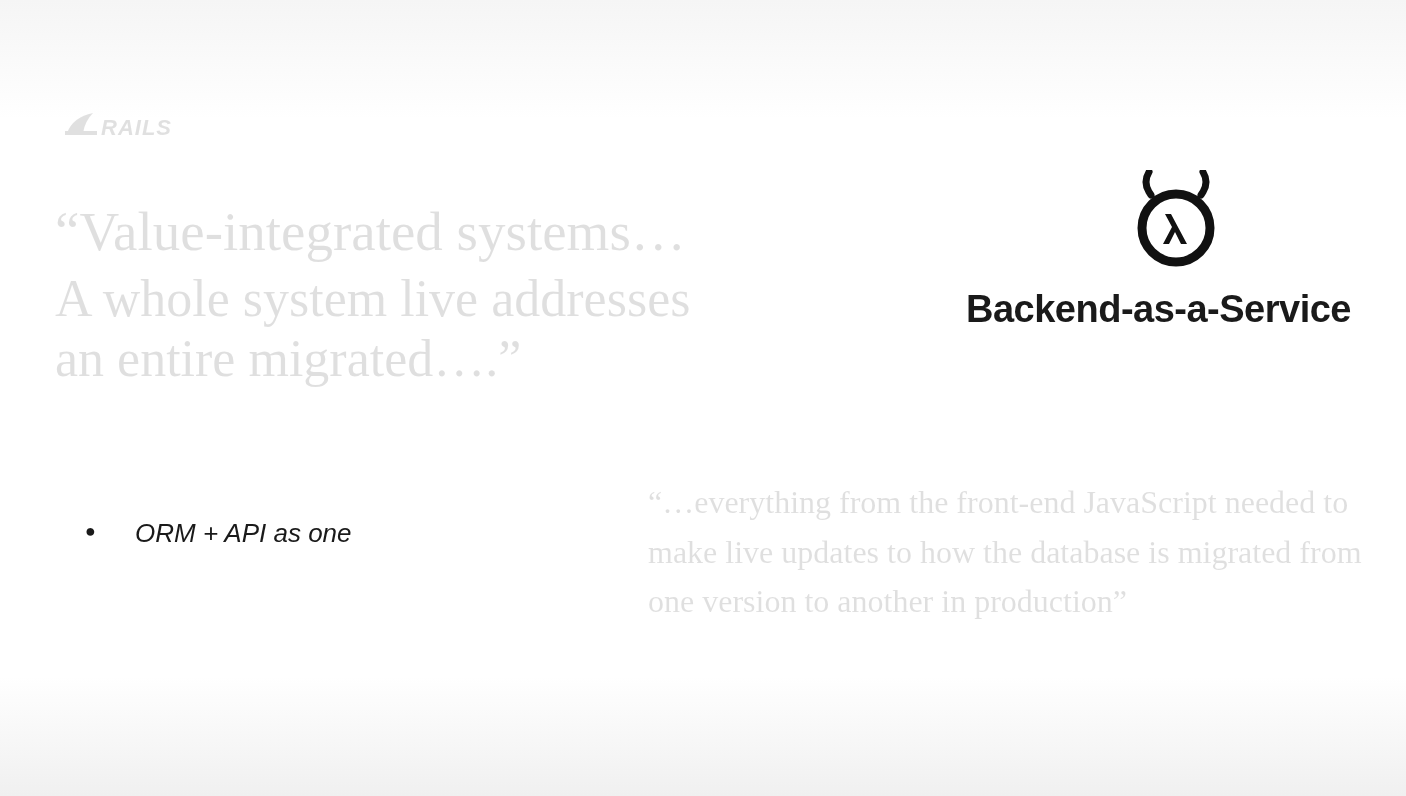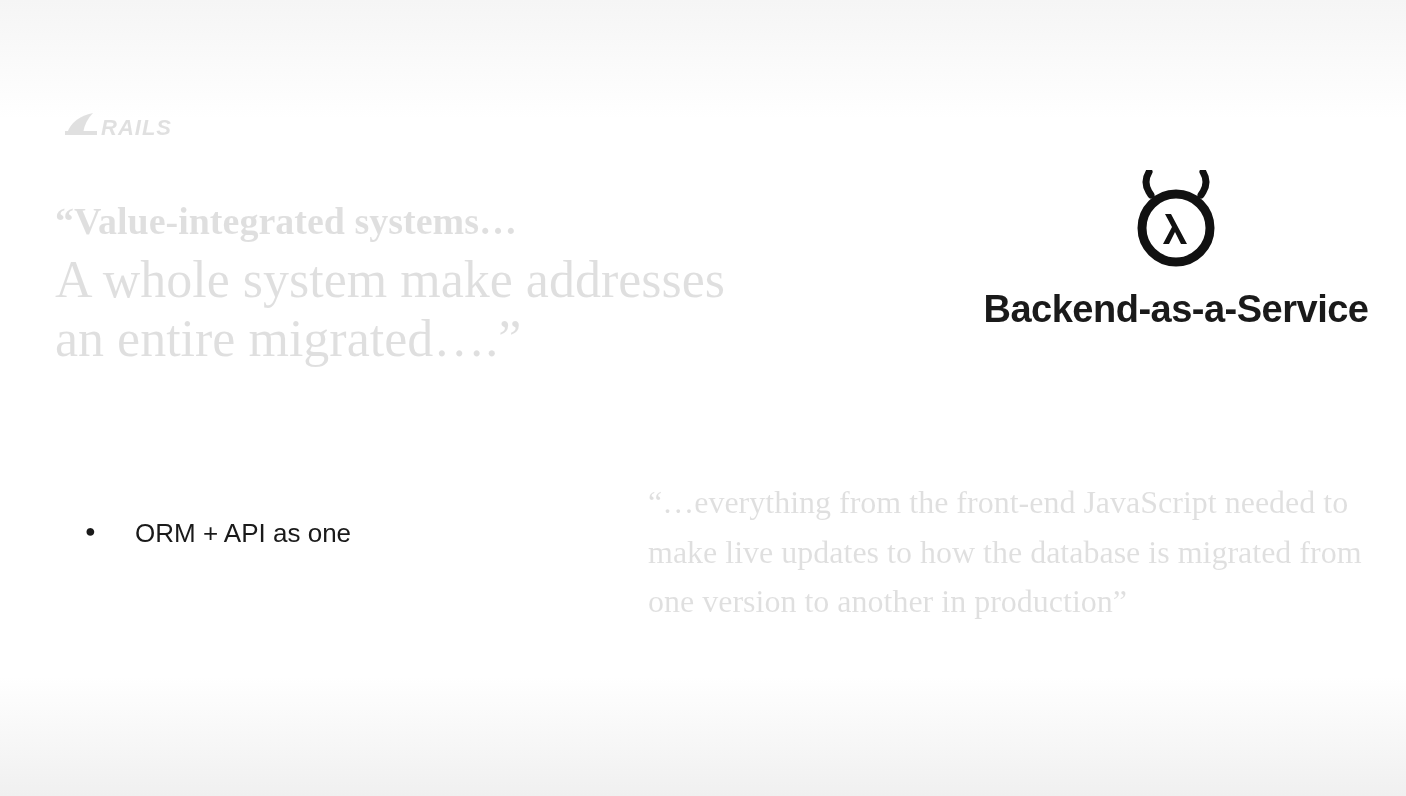--- a/index.html
+++ b/index.html
@@ -23,37 +23,36 @@
       position: absolute;
       top: 200px;
       left: 55px;
       width: 880px;
       font-family: Georgia, serif;
       color: #000;
       opacity: 0.12;
       line-height: 1.15;
     }
     .quote-title {
-      font-size: 38px;
-      font-weight: bold;
+      font-size: 55px;
+      font-weight: normal;
       font-family: Georgia, serif;
     }
     .quote-title .open-q { font-family: Georgia, serif; }
     .quote-body {
       font-size: 52px;
       font-weight: normal;
       font-family: Georgia, serif;
       margin-top: 6px;
     }
     .baas-section {
       position: absolute;
       top: 170px;
       right: 20px;
       width: 420px;
-      text-align: center;
     }
     .hasura-icon {
       display: block;
       margin: 0 auto 18px;
     }
     .baas-title {
       font-family: Arial, Helvetica, sans-serif;
       font-size: 38px;
       font-weight: bold;
       color: #1a1a1a;
@@ -66,20 +65,21 @@
       font-family: Arial, Helvetica, sans-serif;
       font-size: 26px;
       color: #1a1a1a;
       line-height: 1.4;
     }
     .bullets ul { list-style: none; }
     .bullets li {
       position: relative;
       padding-left: 50px;
       margin-bottom: 2px;
+      font-style: italic;
     }
     .bullets li::before {
       content: "●";
       position: absolute;
       left: 0;
       font-size: 18px;
       top: 4px;
     }
     .side-quote {
       position: absolute;
@@ -102,21 +102,21 @@
     <rect x="0" y="26" width="32" height="4" fill="#888"></rect>
     <text x="36" y="30" font-family="Arial Black, Arial" font-weight="900" font-size="22" fill="#888" letter-spacing="1">RAILS</text>
   </svg>
 </div>
 
 <div class="main-quote">
   <div class="quote-title">
     <span class="open-q">“</span><span>Value-integrated systems</span><span>…</span>
   </div>
   <div class="quote-body">
-    <span>A whole system make addresses</span><br>
+    <span>A whole system live addresses</span><br>
     <span>an entire migrated….”</span>
   </div>
 </div>
 
 <div class="baas-section">
   <svg class="hasura-icon" width="90" height="100" viewBox="0 0 90 100">
     <path d="M 18 2 Q 12 12 18 22 L 20 25" stroke="#111" stroke-width="7" fill="none" stroke-linecap="round"></path>
     <path d="M 72 2 Q 78 12 72 22 L 70 25" stroke="#111" stroke-width="7" fill="none" stroke-linecap="round"></path>
     <circle cx="45" cy="58" r="34" stroke="#111" stroke-width="9" fill="none"></circle>
     <path d="M 34 44 L 40 44 L 56 74 L 50 74 L 44 62 L 38 74 L 32 74 L 41 57 Z" fill="#111"></path>

